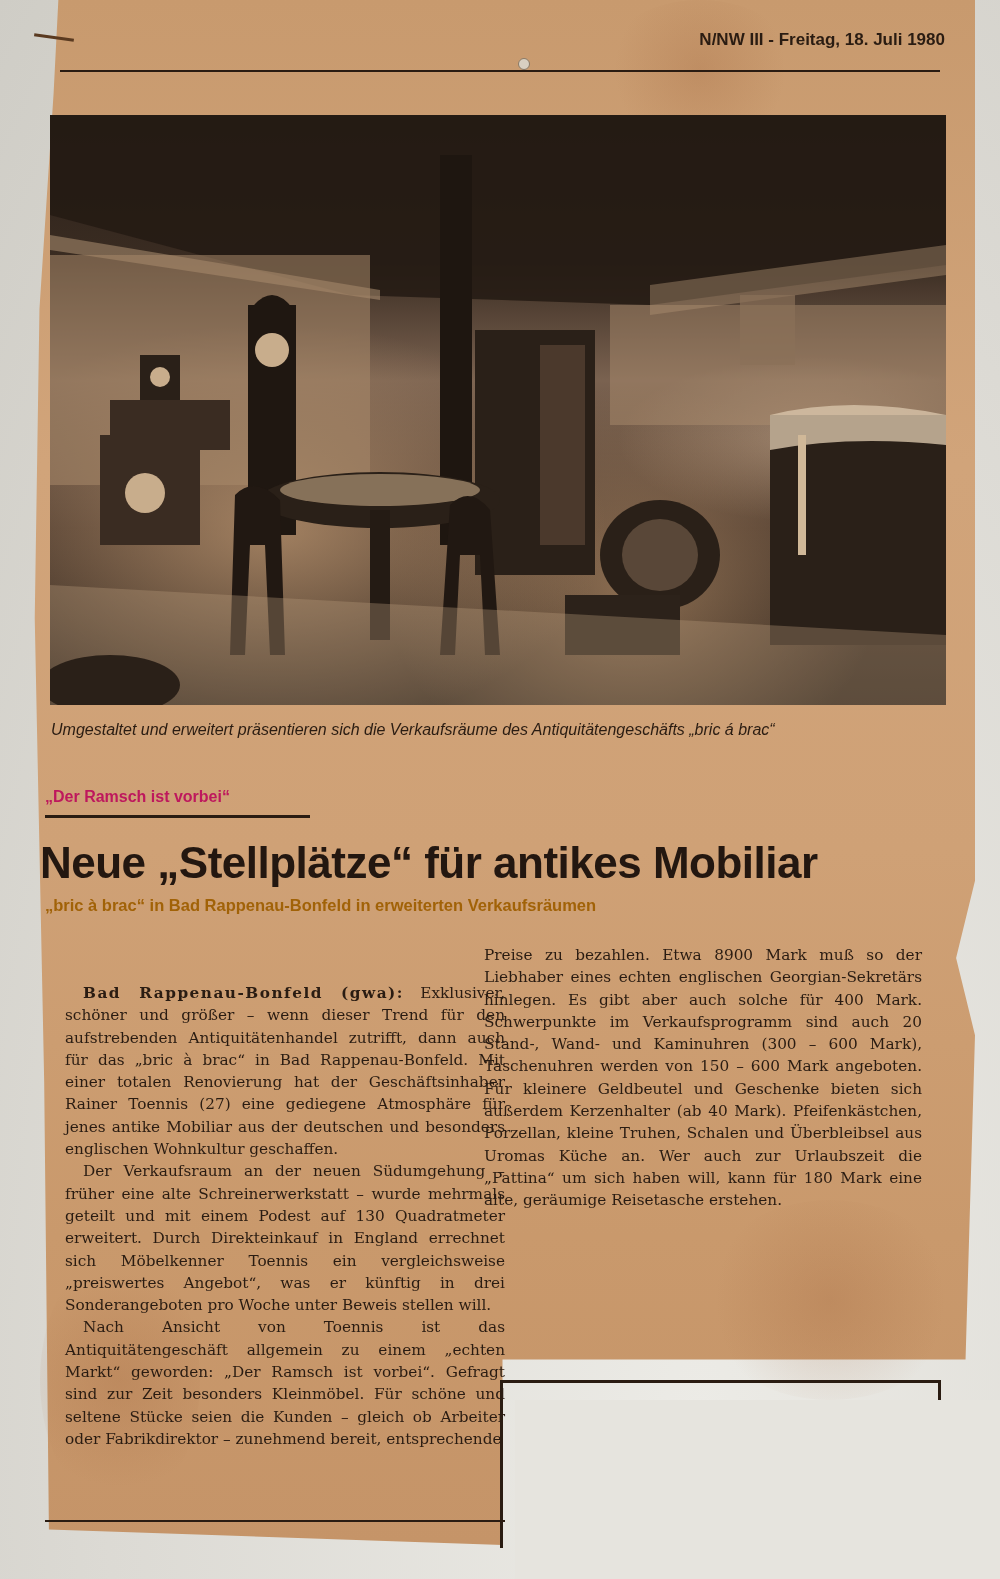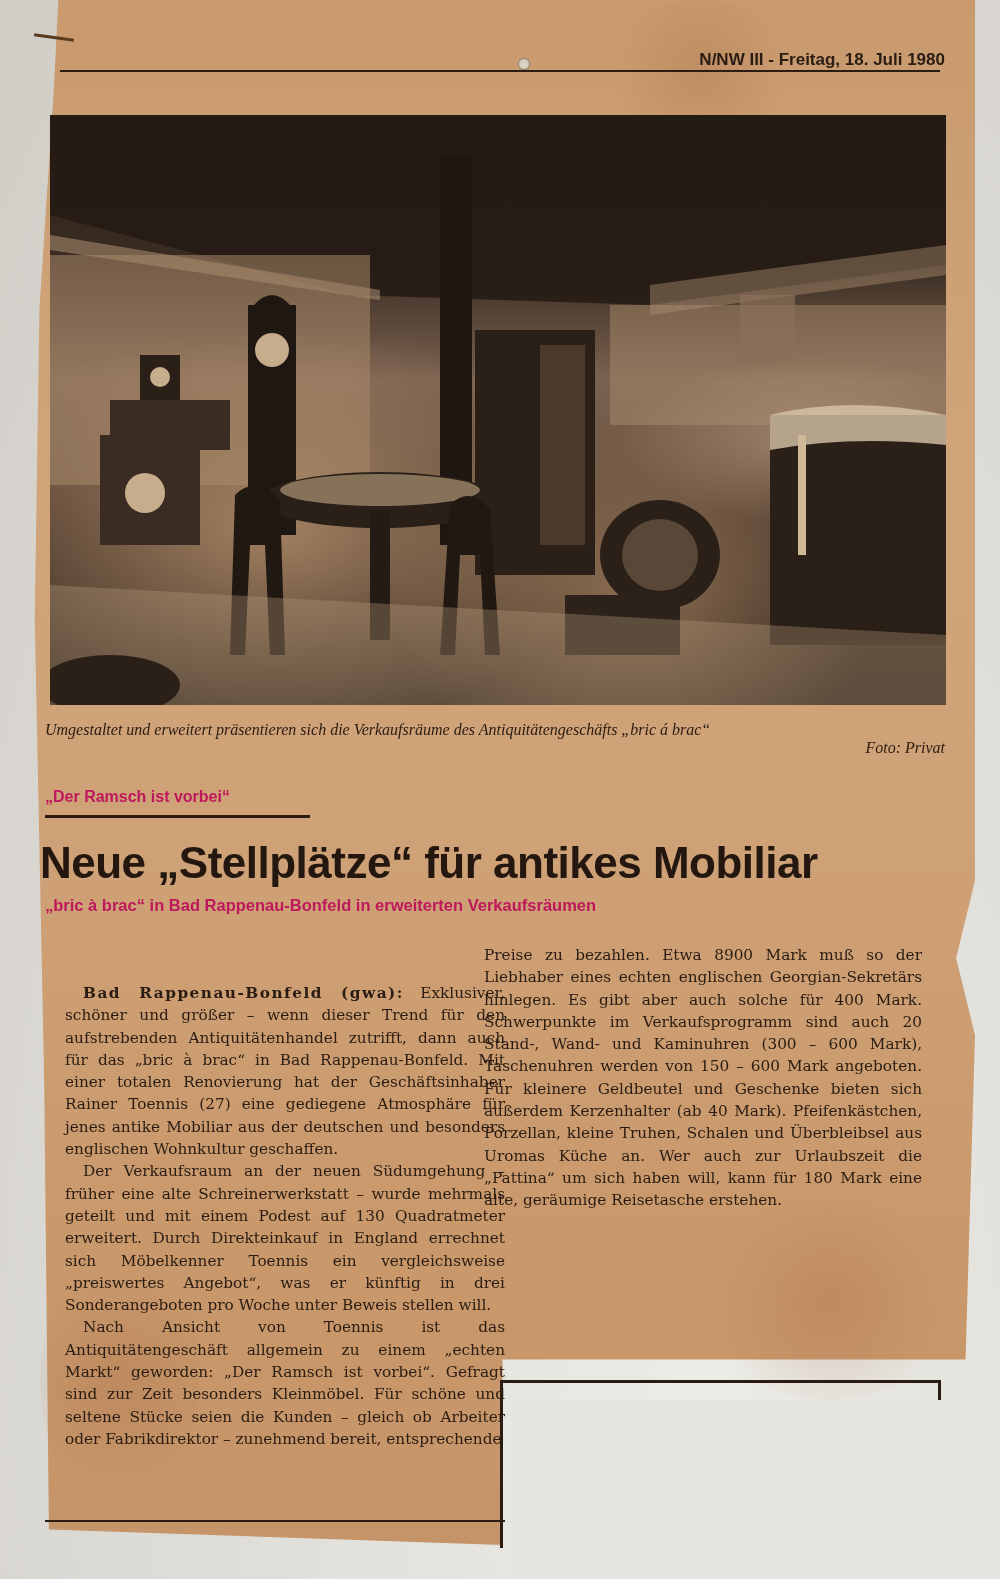--- a/index.html
+++ b/index.html
@@ -16,54 +16,54 @@
     position: absolute; left: 30px; top: 0; width: 945px; height: 1545px;
     background: linear-gradient(180deg, #c89a6e 0%, #d1a47a 30%, #cfa176 55%, #c9996c 80%, #c59468 100%);
     clip-path: polygon(3% 0%, 100% 0%, 100% 57%, 98% 62%, 100% 67%, 99% 88%, 50% 88%, 50% 100%, 2% 99%, 1.5% 70%, 0.5% 40%, 1% 20%, 2.5% 6%);
   }
   .stain {
     position: absolute; border-radius: 50%; pointer-events: none;
     background: radial-gradient(circle, rgba(160,100,60,0.25) 0%, rgba(160,100,60,0) 70%);
   }
   .dateline {
     position: absolute; left: 560px; top: 30px; width: 385px; text-align: right;
-    font-family: "Liberation Sans", sans-serif; font-weight: bold; font-size: 17px; color: #2a1c12; margin-top: 20px;
+    font-family: "Liberation Sans", sans-serif; font-weight: bold; font-size: 17px; color: #2a1c12;
   }
   .rule-top {
     position: absolute; left: 60px; top: 70px; width: 880px; height: 2px; background: #2a1c12;
   }
   .photo {
     position: absolute; left: 50px; top: 115px; width: 896px; height: 590px;
     background:
       radial-gradient(ellipse at 25% 70%, rgba(200,160,120,0.7) 0%, rgba(0,0,0,0) 35%),
       radial-gradient(ellipse at 65% 80%, rgba(190,150,110,0.6) 0%, rgba(0,0,0,0) 30%),
       radial-gradient(ellipse at 85% 55%, rgba(210,180,150,0.5) 0%, rgba(0,0,0,0) 18%),
       linear-gradient(180deg, #2b2119 0%, #3a2c22 25%, #7a6250 45%, #4a382c 70%, #2d231b 100%);
     overflow: hidden;
   }
   .photo svg { position: absolute; inset: 0; }
   .caption {
-    position: absolute; left: 45px; top: 720px; width: 900px;
-    font-family: Liberation Serif, serif; font-style: italic; font-size: 16px;
+    position: absolute; left: 51px; top: 720px; width: 900px;
+    font-family: Liberation Sans, sans-serif; font-style: italic; font-size: 16px;
     color: #2a1c12; line-height: 20px;
   }
   .caption .credit { display: block; text-align: right; margin-top: -2px; }
   .kicker {
     position: absolute; left: 45px; top: 788px;
     font-family: "Liberation Sans", sans-serif; font-weight: bold; font-size: 16px; color: #be185d;
   }
   .kicker-rule { position: absolute; left: 45px; top: 815px; width: 265px; height: 3px; background: #2a1c12; }
   .headline {
     position: absolute; left: 40px; top: 838px; width: 920px;
     font-family: "Liberation Sans", sans-serif; font-weight: bold; font-size: 44px;
     color: #231710; letter-spacing: -0.5px;
   }
   .subhead {
     position: absolute; left: 45px; top: 896px;
-    font-family: "Liberation Sans", sans-serif; font-weight: bold; font-size: 16.5px; color: #be185d;
+    font-family: "Liberation Sans", sans-serif; font-weight: bold; font-size: 16.5px; color: #a16207;
   }
   .col {
     position: absolute; font-family: "DejaVu Serif", serif; font-size: 15.3px; line-height: 22.3px;
     color: #2a1c12; text-align: justify; hyphens: manual;
   }
   .col p { margin: 0; text-indent: 18px; }
   .col p.first { text-indent: 18px; }
   .col .dateline-lead { letter-spacing: 1.5px; font-weight: bold; }
   .col-left { left: 45px; top: 982px; width: 440px; margin-left: 20px; }
   .col-right { left: 484px; top: 944px; width: 438px; }
@@ -140,21 +140,20 @@
 
     <rect x="690" y="180" width="55" height="70" fill="#8a7058" opacity="0.7"></rect>
 
     <polygon points="0,470 896,520 896,590 0,590" fill="#b89c7c" opacity="0.35"></polygon>
     <ellipse cx="60" cy="570" rx="70" ry="30" fill="#2a2018"></ellipse>
   </svg>
 </div>
 
 <div class="caption">
   <span>Umgestaltet und erweitert präsentieren sich die Verkaufsräume des Antiquitätengeschäfts „bric á brac“</span>
-  <span class="credit">Foto: Privat</span>
 </div>
 
 <div class="kicker">„Der Ramsch ist vorbei“</div>
 <div class="kicker-rule"></div>
 
 <div class="headline">Neue „Stellplätze“ für antikes Mobiliar</div>
 <div class="subhead">„bric à brac“ in Bad Rappenau-Bonfeld in erweiterten Verkaufsräumen</div>
 
 <div class="col col-left">
   <p class="first"><span class="dateline-lead">Bad Rappenau-Bonfeld (gwa):</span> <span>Exklusiver, schöner und größer – wenn dieser Trend für den aufstrebenden Antiquitätenhandel zutrifft, dann auch für das „bric à brac“ in Bad Rappenau-Bonfeld. Mit einer totalen Renovierung hat der Geschäftsinhaber Rainer Toennis (27) eine gediegene Atmosphäre für jenes antike Mobiliar aus der deutschen und besonders englischen Wohnkultur geschaffen.</span></p>

